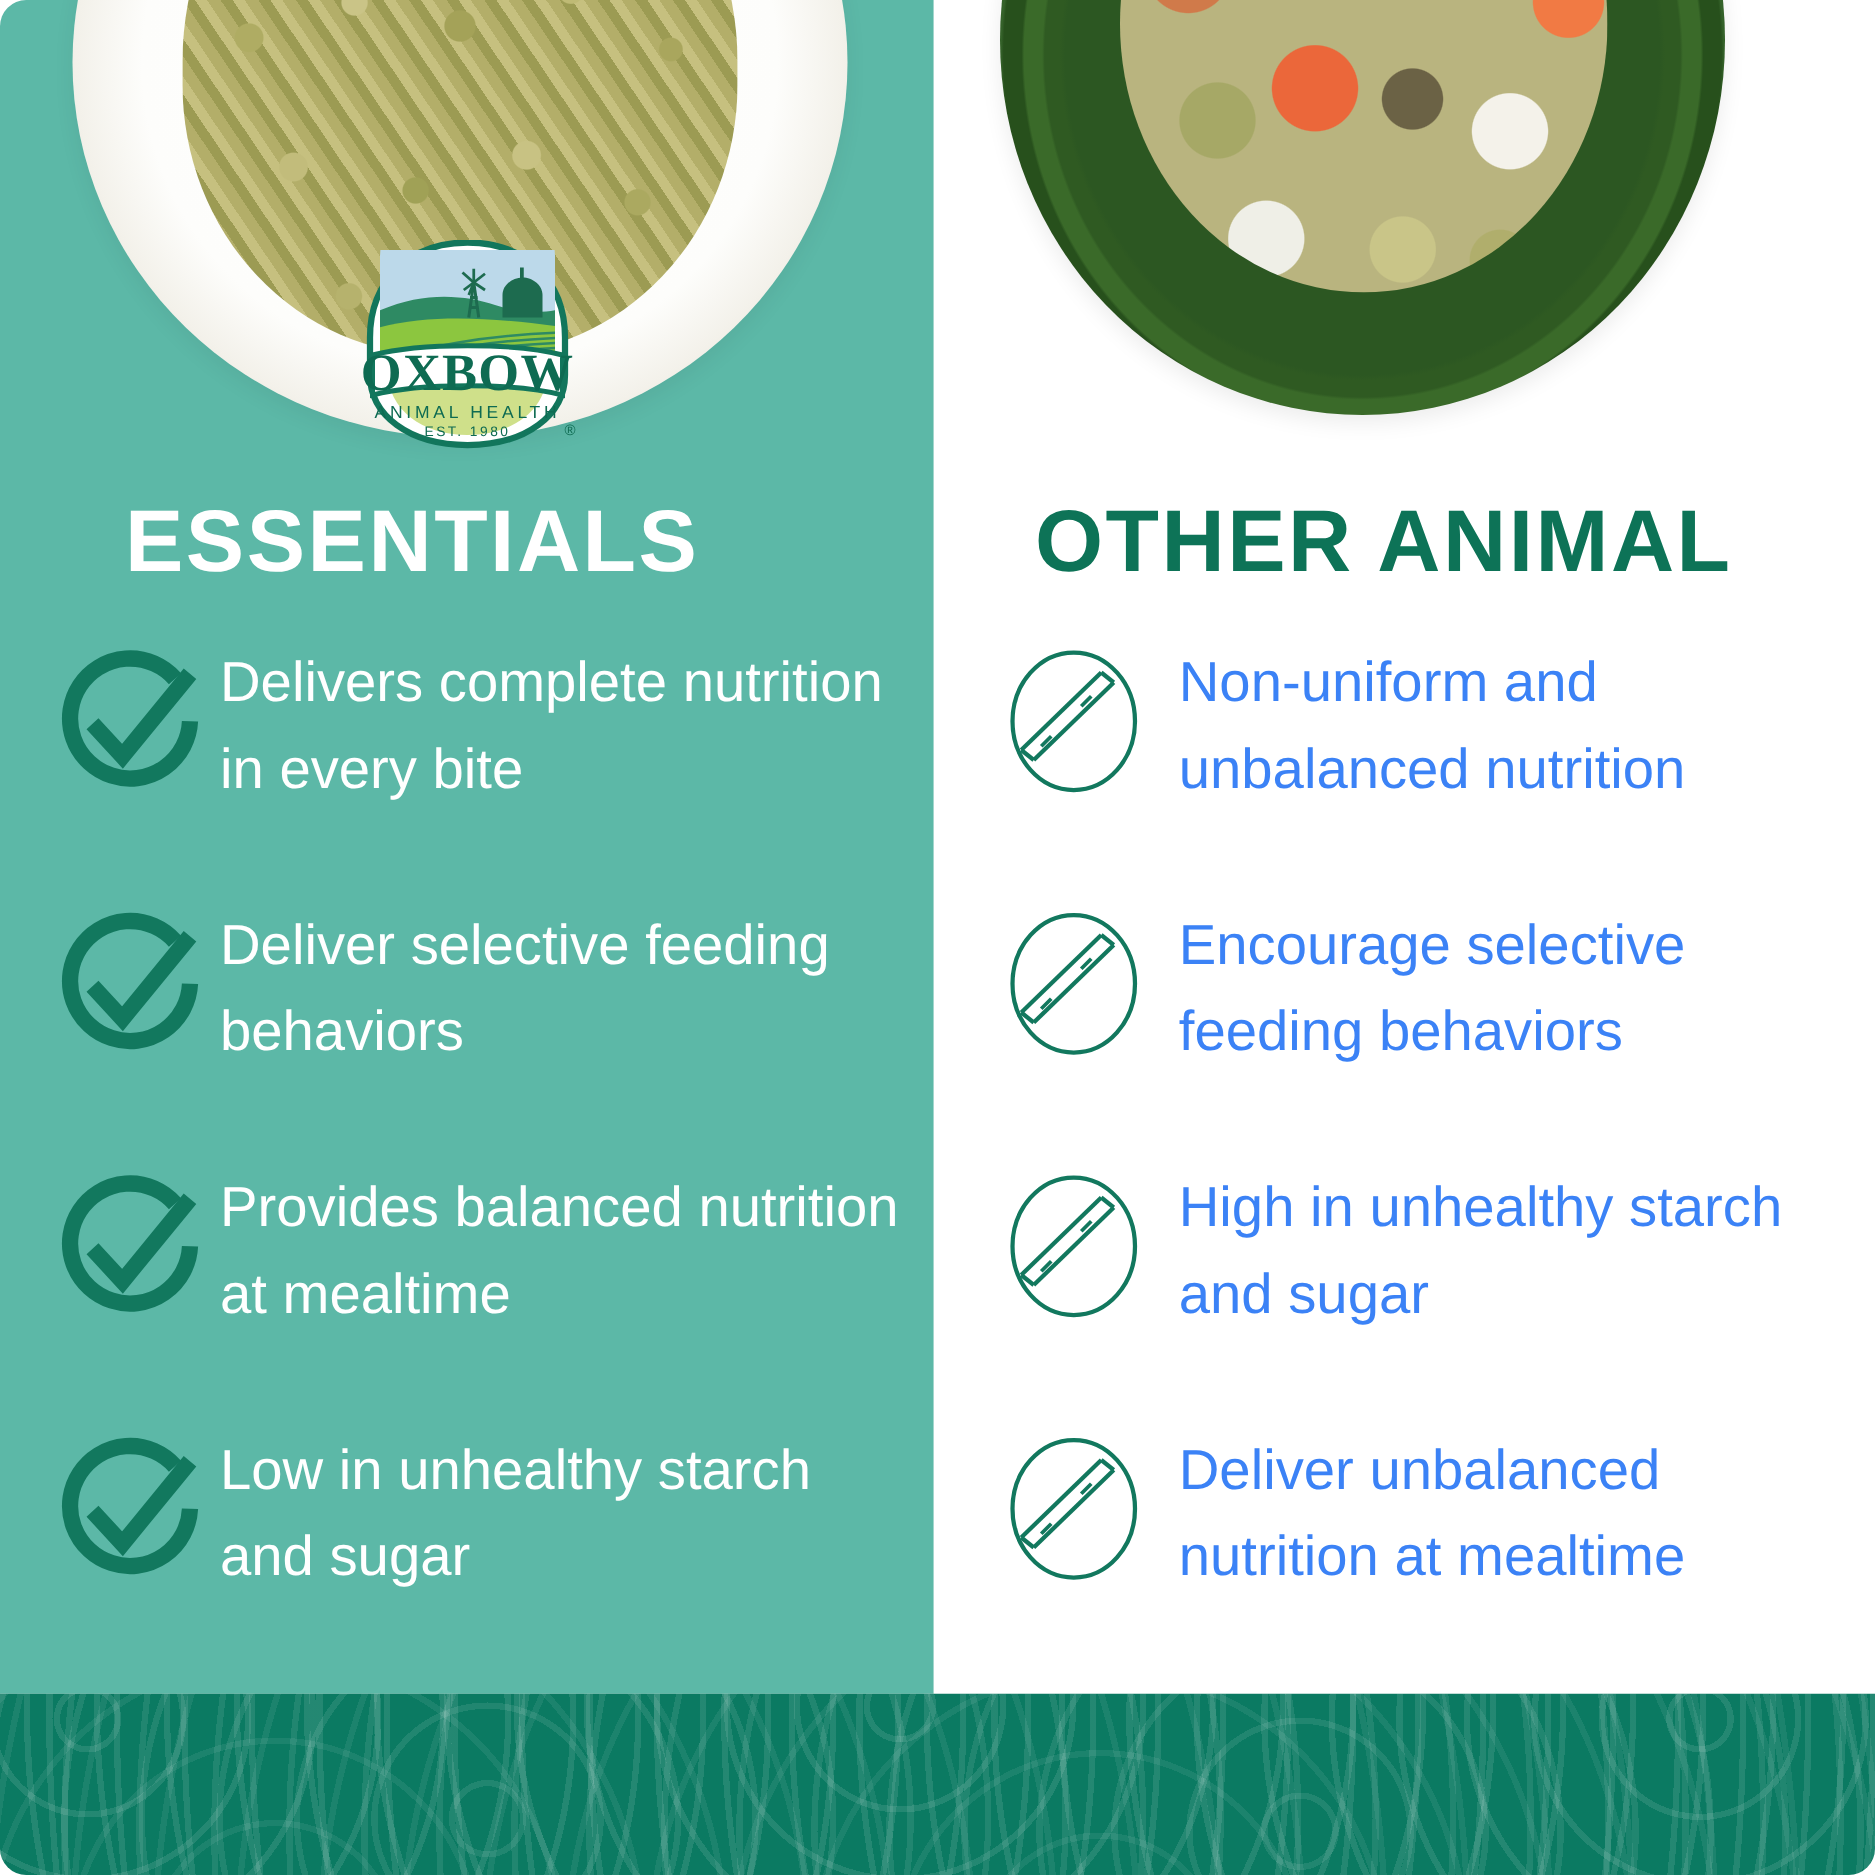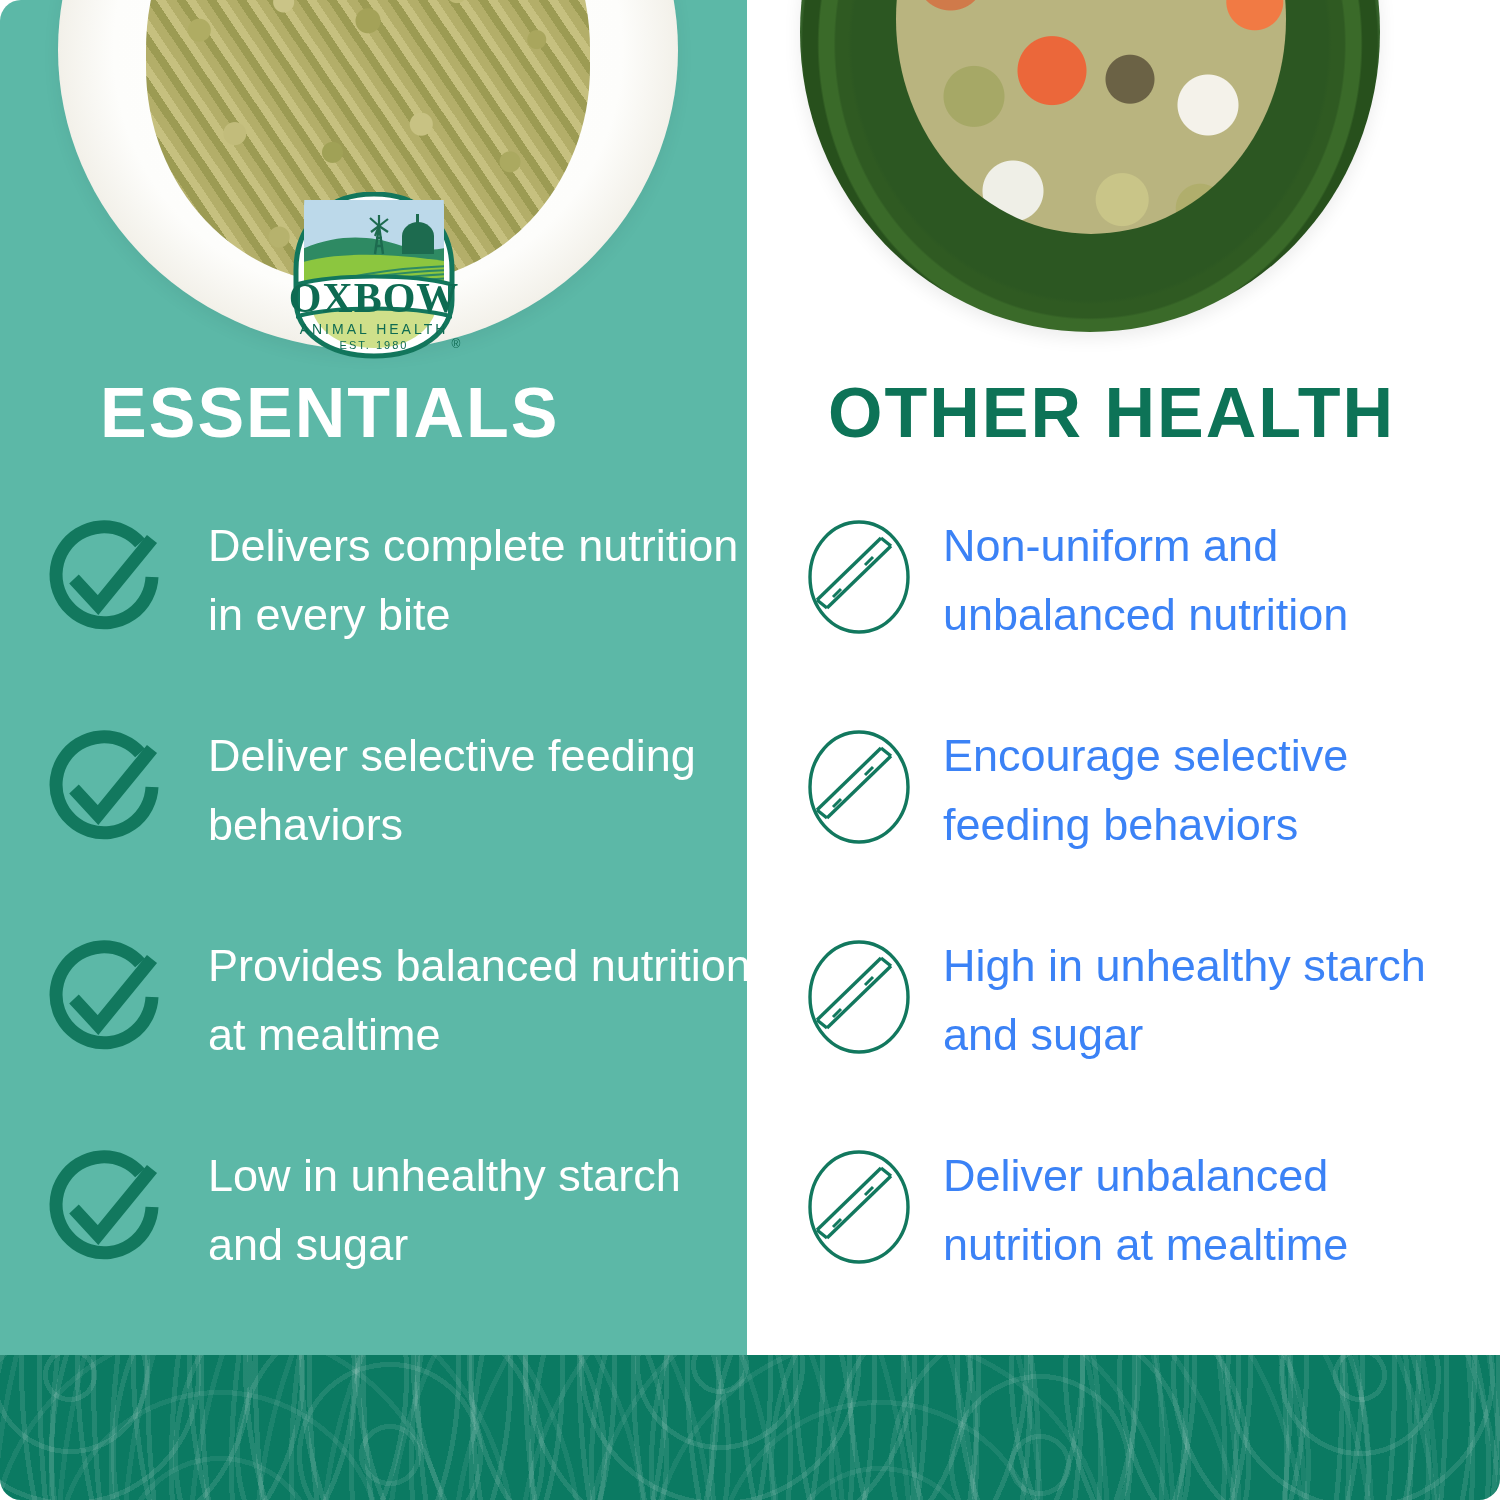--- a/index.html
+++ b/index.html
@@ -87,41 +87,41 @@
       #b9b480;
     filter:saturate(1.02);
   }
 
   
   .logo{
     position:absolute;left:276px;top:192px;width:196px;height:172px;z-index:6;
   }
 
   
-  .headings{position:absolute;left:0;top:372px;width:1424px;height:90px;}
+  .headings{position:absolute;left:0;top:392px;width:1424px;height:90px;}
   .h-essentials{
     position:absolute;left:100px;top:0;width:620px;
     color:#ffffff;font-size:70px;font-weight:bold;letter-spacing:2px;
     line-height:82px;white-space:nowrap;
   }
   .h-other{
     position:absolute;left:828px;top:0;width:650px;
     color:#0d7357;font-size:70px;font-weight:bold;letter-spacing:2px;
     line-height:82px;white-space:nowrap;
   }
 
   
   .list{position:absolute;top:505px;}
   .list.left{left:40px;width:710px;}
   .list.right{left:795px;width:690px;}
 
   .row{position:relative;height:210px;}
   .row .icon{position:absolute;left:0;top:8px;width:128px;height:128px;}
   .row .txt{
-    position:absolute;left:168px;top:6px;width:546px;
+    position:absolute;left:136px;top:6px;width:546px;
     font-size:45px;line-height:69px;font-weight:400;
   }
   .list.right .row .txt{left:148px;width:540px;color:#3b82f6;}
   .list.left  .row .txt{color:#ffffff;}
 
   
   .band{
     position:absolute;left:0;top:1355px;width:1500px;height:145px;
     background-color:#0b7a62;
     overflow:hidden;
@@ -202,21 +202,21 @@
       <path d="M22 92 C60 82 136 82 174 92 L174 124 C136 114 60 114 22 124 Z" fill="#ffffff" stroke="#12765c" stroke-width="4"></path>
       <text x="98" y="120" text-anchor="middle" font-family="'Liberation Serif', serif" font-size="42" font-weight="bold" fill="#0e6b52" letter-spacing="1">OXBOW</text>
       <text x="98" y="142" text-anchor="middle" font-family="'Liberation Sans', sans-serif" font-size="14" fill="#0e6b52" letter-spacing="3">ANIMAL HEALTH</text>
       <text x="98" y="157" text-anchor="middle" font-family="'Liberation Sans', sans-serif" font-size="11" fill="#0e6b52" letter-spacing="2">EST. 1980</text>
       <text x="180" y="156" text-anchor="middle" font-family="'Liberation Sans', sans-serif" font-size="12" fill="#0e6b52">®</text>
     </svg>
   </div>
 
   <div class="headings">
     <div class="h-essentials">ESSENTIALS</div>
-    <div class="h-other">OTHER HEALTH</div>
+    <div class="h-other">OTHER ANIMAL</div>
   </div>
 
   <div class="list left">
 
     <div class="row">
       <span class="icon">
         <svg viewBox="0 0 128 128" width="128" height="128">
           <path d="M100 30 A48 48 0 1 0 112 64" fill="none" stroke="#12785e" stroke-width="13" stroke-linecap="butt"></path>
           <path d="M34 66 L58 92 L112 26" fill="none" stroke="#12785e" stroke-width="13" stroke-linecap="butt" stroke-linejoin="miter"></path>
         </svg>

